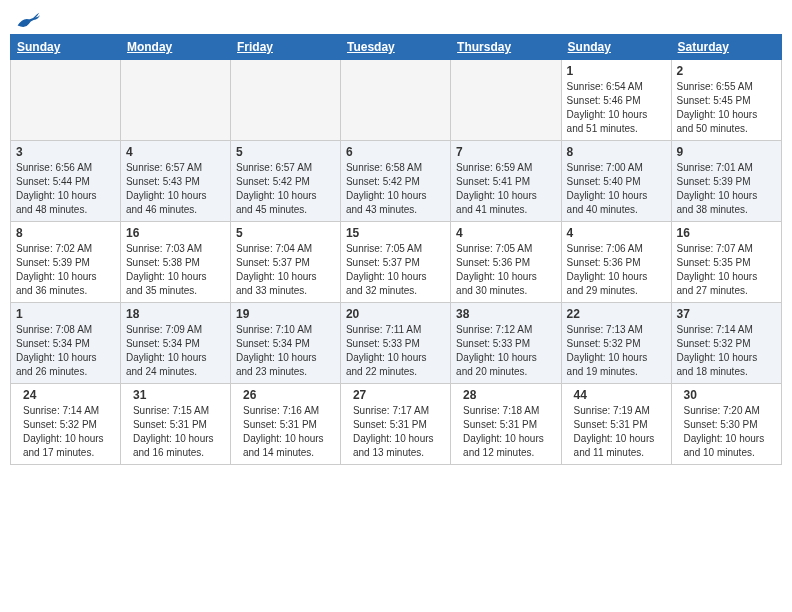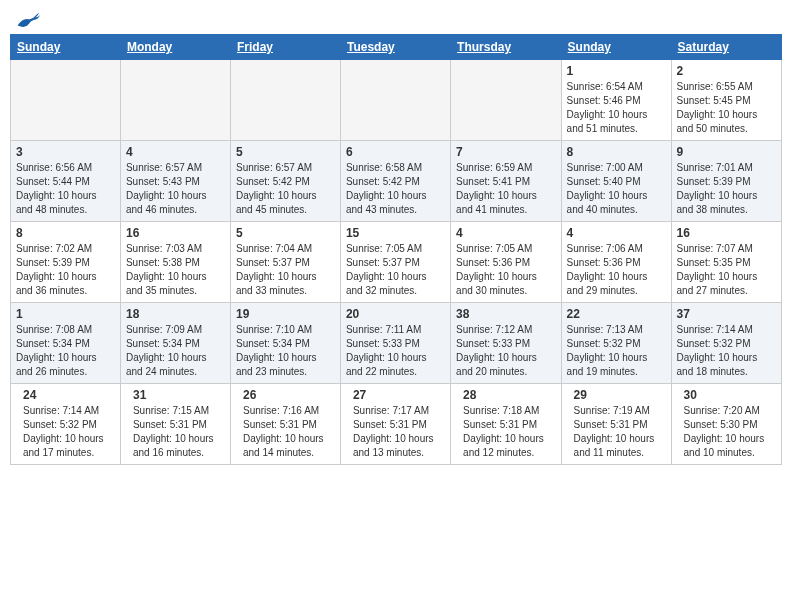--- a/index.html
+++ b/index.html
@@ -254,21 +254,21 @@
         </td>
         <td>
           <div class="day-num">27</div>
           <div class="day-info">Sunrise: 7:17 AM<br>Sunset: 5:31 PM<br>Daylight: 10 hours<br>and 13 minutes.</div>
         </td>
         <td>
           <div class="day-num">28</div>
           <div class="day-info">Sunrise: 7:18 AM<br>Sunset: 5:31 PM<br>Daylight: 10 hours<br>and 12 minutes.</div>
         </td>
         <td>
-          <div class="day-num">29</div>
+          <div class="day-num">44</div>
           <div class="day-info">Sunrise: 7:19 AM<br>Sunset: 5:31 PM<br>Daylight: 10 hours<br>and 11 minutes.</div>
         </td>
         <td>
           <div class="day-num">30</div>
           <div class="day-info">Sunrise: 7:20 AM<br>Sunset: 5:30 PM<br>Daylight: 10 hours<br>and 10 minutes.</div>
         </td>
       </tr>
     </tbody>
 </table>
 

